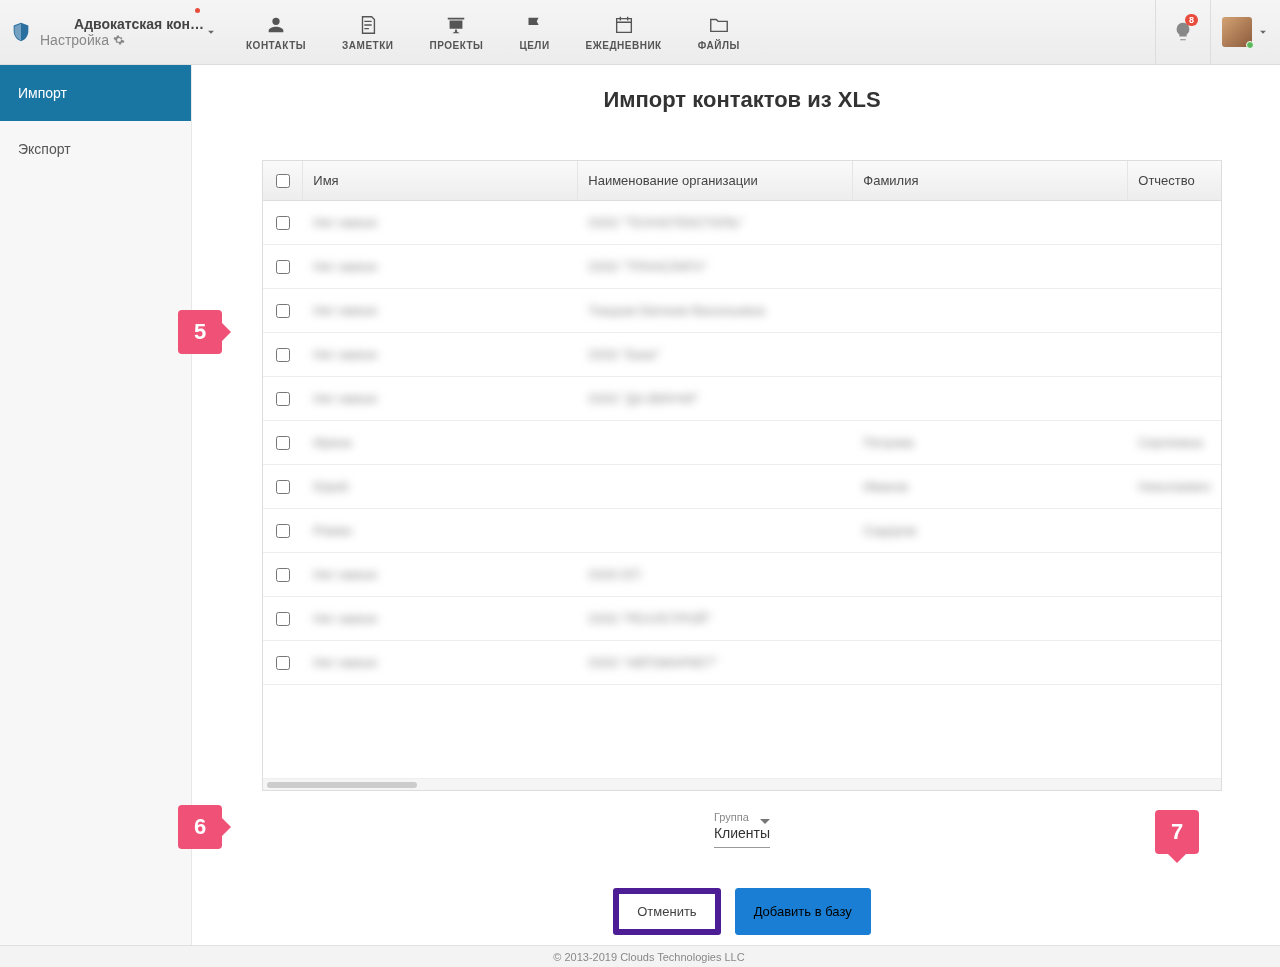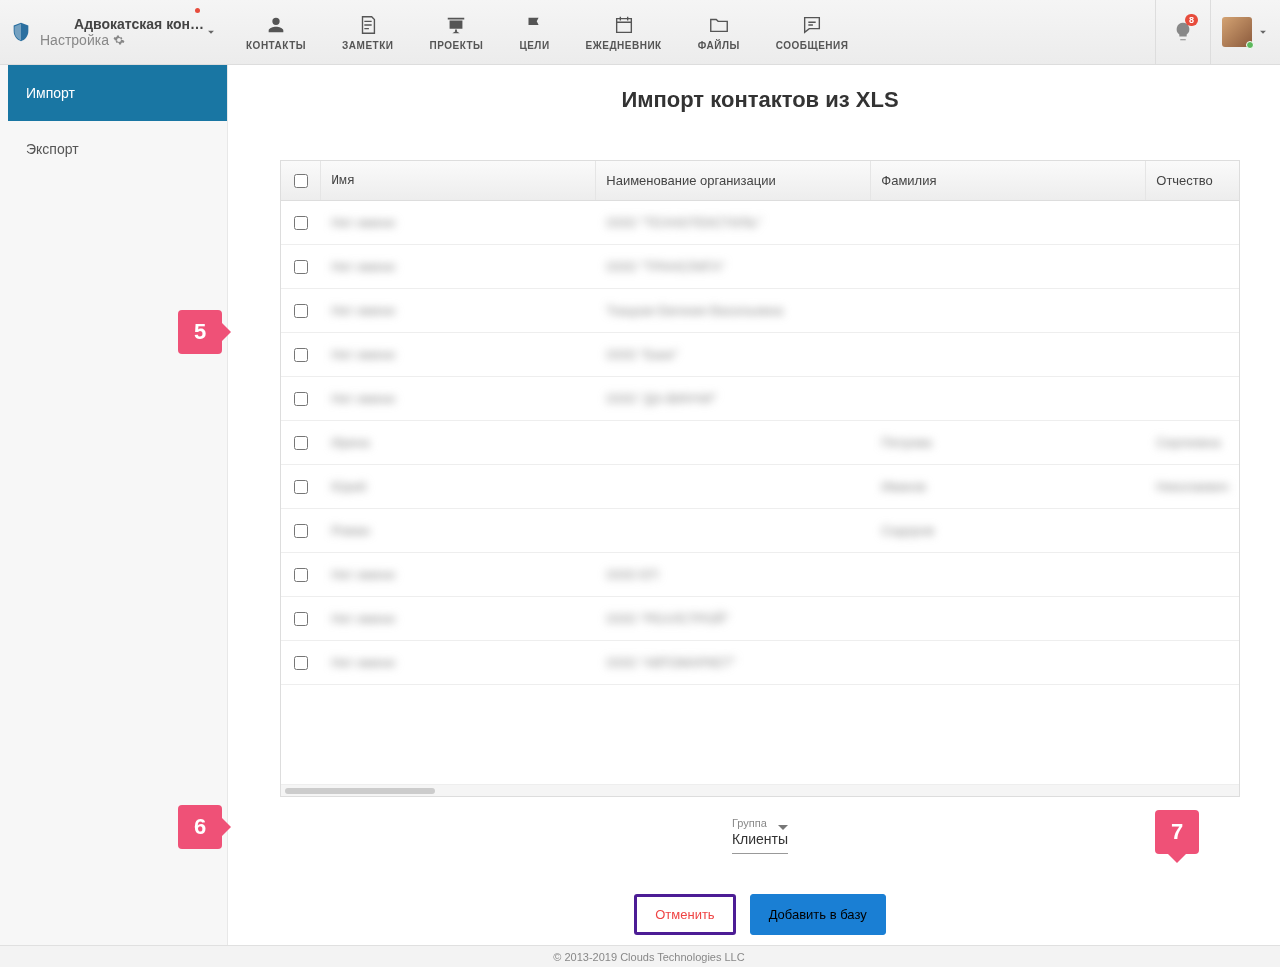--- a/index.html
+++ b/index.html
@@ -24,34 +24,34 @@
 .topbar-right { display: flex; align-items: center; }
 .bulb-wrap { width: 55px; display: flex; align-items: center; justify-content: center; border-left: 1px solid #ddd; height: 100%; position: relative; }
 .bulb-icon { width: 22px; height: 26px; fill: #888; }
 .badge { position: absolute; top: 14px; right: 12px; background: #e74c3c; color: #fff; border-radius: 8px; font-size: 9px; padding: 1px 4px; font-weight: bold; }
 .avatar-wrap { width: 70px; display: flex; align-items: center; justify-content: center; border-left: 1px solid #ddd; height: 100%; gap: 4px; }
 .avatar { width: 30px; height: 30px; border-radius: 3px; background: linear-gradient(135deg,#d4a373,#8b5a3c); position: relative; }
 .avatar-status { position: absolute; bottom: -2px; right: -2px; width: 8px; height: 8px; border-radius: 50%; background: #5cb85c; border: 1px solid #fff; }
 
 
 .layout { display: flex; height: calc(967px - 65px - 22px); }
-.sidebar { width: 228px; background: #f7f7f7; border-right: 1px solid #e8e8e8; padding-left: 8px; }
+.sidebar { width: 192px; background: #f7f7f7; border-right: 1px solid #e8e8e8; }
 .sidebar-item { padding: 20px 18px; font-size: 14px; color: #555; cursor: pointer; }
 .sidebar-item.active { background: #1976a3; color: #fff; }
 
 .main { flex: 1; padding: 22px 8px 10px 20px; display: flex; flex-direction: column; position: relative; overflow: hidden; align-items: center; }
 .page-title { font-size: 22px; font-weight: bold; color: #333; margin-bottom: 28px; }
 .divider { border-top: 1px solid #e5e5e5; margin-bottom: 18px; }
 
 
 .table-wrap { border: 1px solid #ddd; flex: 1; overflow: hidden; display: flex; flex-direction: column; position: relative; }
 .table-header { display: flex; background: linear-gradient(#fafafa,#ededed); border-bottom: 1px solid #ddd; }
 .th { padding: 12px 10px; font-size: 13px; color: #444; border-right: 1px solid #e5e5e5; }
 .th.check { width: 40px; display:flex; align-items:center; justify-content:center; }
-.th.name { width: 275px; font-family: Liberation Mono, monospace; }
+.th.name { width: 275px; }
 .th.org { width: 275px; }
 .th.lastname { width: 275px; }
 .th.patronymic { flex: 1; border-right: none; }
 
 .table-body { flex: 1; overflow-y: auto; overflow-x: hidden; }
 .tr { display: flex; border-bottom: 1px solid #eee; }
 .td { padding: 14px 10px; font-size: 13px; color: #666; }
 .td.check { width: 40px; display:flex; align-items:center; justify-content:center; }
 .td.name { width: 275px; }
 .td.org { width: 275px; }
@@ -66,21 +66,21 @@
 
 
 .group-select { margin-top: 18px; border-bottom: 1px solid #999; padding: 2px 0 6px 0; display: flex; flex-direction: column; position: relative; }
 .group-label { font-size: 11px; color: #888; }
 .group-value { font-size: 14px; color: #333; margin-top: 2px; }
 .group-caret { position: absolute; right: 0; top: 10px; width: 0; height: 0; border-left: 5px solid transparent; border-right: 5px solid transparent; border-top: 5px solid #777; }
 
 
 .buttons-row { display: flex; justify-content: flex-end; gap: 14px; margin-top: 40px; }
 .btn { padding: 10px 18px; font-size: 13px; border-radius: 3px; cursor: pointer; }
-.btn-cancel { background: #fff; border: 3px solid #4c1d95; color: #ef4444; }
+.btn-cancel { background: #fff; border: 6px solid #4c1d95; color: #404040; }
 .btn-primary { background: #1a7fd4; border: 1px solid #1a7fd4; color: #000000; }
 
 
 .callout { position: absolute; width: 44px; height: 44px; background: #ef5177; color: #fff; display: flex; align-items: center; justify-content: center; font-size: 22px; font-weight: bold; border-radius: 4px; z-index: 10; }
 .callout::after { content: ''; position: absolute; right: -9px; top: 50%; transform: translateY(-50%); border-top: 9px solid transparent; border-bottom: 9px solid transparent; border-left: 9px solid #ef5177; }
 #callout5 { top: 310px; left: 178px; }
 #callout6 { top: 805px; left: 178px; }
 #callout7 { top: 810px; left: 1155px; }
 #callout7::after { right: auto; left: 50%; top: auto; bottom: -9px; transform: translateX(-50%); border: none; border-left: 9px solid transparent; border-right: 9px solid transparent; border-top: 9px solid #ef5177; }
 
@@ -145,27 +145,20 @@
           <path d="M4 5h16v15H4zM4 9h16M8 3v4M16 3v4" stroke="#555" stroke-width="1.5" fill="none"></path>
         </svg>
       <span class="nav-item-label">ЕЖЕДНЕВНИК</span>
     </div>
     <div class="nav-item">
       <svg viewBox="0 0 24 24">
           <path d="M3 6h6l2 2h10v11H3z" stroke="#555" stroke-width="1.5" fill="none"></path>
         </svg>
       <span class="nav-item-label">ФАЙЛЫ</span>
     </div>
-    <div class="nav-item">
-      <svg viewBox="0 0 24 24">
-          <path d="M4 4h16v12H9l-5 4z" stroke="#555" stroke-width="1.5" fill="none"></path>
-          <path d="M8 9h8M8 12h5" stroke="#555" stroke-width="1.5"></path>
-        </svg>
-      <span class="nav-item-label">СООБЩЕНИЯ</span>
-    </div>
   </div>
 
   <div class="topbar-right">
     <div class="bulb-wrap">
       <svg class="bulb-icon" viewBox="0 0 24 24">
           <path d="M9 21h6v-1H9zm3-19a7 7 0 0 0-4 12.7V17h8v-2.3A7 7 0 0 0 12 2z"></path>
         </svg>
       <span class="badge">8</span>
     </div>
     <div class="avatar-wrap">

